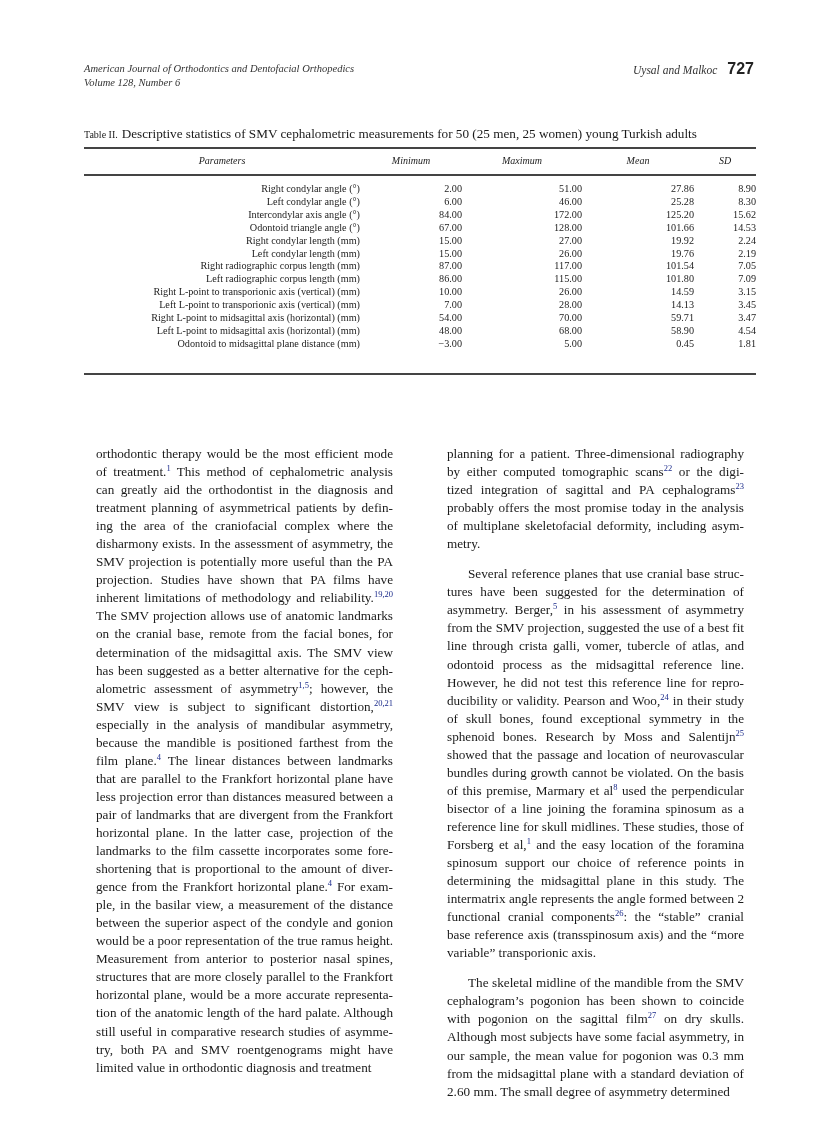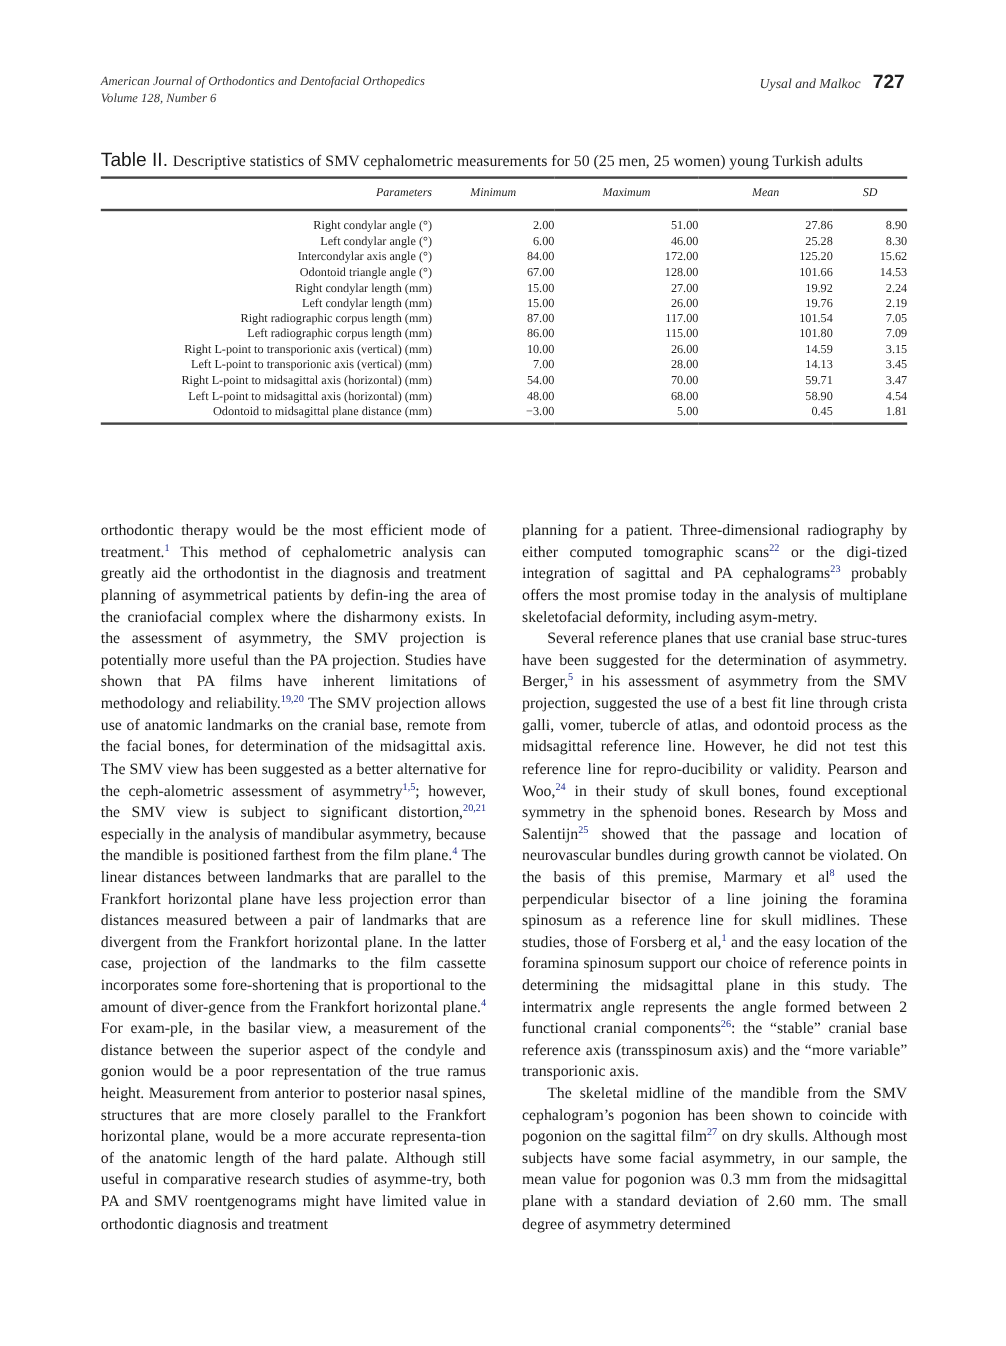--- a/index.html
+++ b/index.html
@@ -46,22 +46,22 @@
     position: absolute;
     top: 126px;
     left: 84px;
     width: 672px;
     font-size: 13.2px;
     line-height: 16px;
     white-space: nowrap;
     color: #1a1a1a;
   }
   .table-caption .label {
-    font-family: Liberation Sans, sans-serif;
-    font-size: 16px;
+    font-family: Liberation Serif, serif;
+    font-size: 10px;
     margin-right: 4px;
   }
   table.stats {
     position: absolute;
     top: 147px;
     left: 84px;
     width: 672px;
     border-collapse: collapse;
     font-size: 10.2px;
     color: #222;
@@ -71,35 +71,35 @@
     border-bottom: 2px solid #444;
   }
   table.stats thead th {
     font-weight: normal;
     font-style: italic;
     font-size: 10px;
     padding: 6px 0 8px 0;
     text-align: center;
   }
   table.stats thead th.param {
-    text-align: right;
+    text-align: center;
     font-family: Liberation Serif, serif;
   }
   table.stats tbody td {
     padding: 0;
     height: 12.9px;
     line-height: 12.9px;
     text-align: right;
     white-space: nowrap;
   }
   table.stats tbody tr:first-child td {
     padding-top: 7px;
   }
   table.stats tbody tr:last-child td {
-    padding-bottom: 1px;
+    padding-bottom: 22px;
   }
   table.stats tbody td.param {
     text-align: right;
     margin-left: 28px;
   }
   table.stats tfoot td {
     border-top: 2px solid #444;
     height: 0;
     padding: 0;
   }
@@ -114,21 +114,21 @@
     top: 433px;
     width: 321px;
     font-size: 13.2px;
     line-height: 18.05px;
     text-align: justify;
     color: #1a1a1a;
   }
   .column.left { left: 84px; }
   .column.right { left: 435px; }
   .column p {
-    margin: 0;
+    margin: 12px;
   }
   .column p.indent {
     text-indent: 21px;
   }
   sup.ref {
     color: #1a2a8a;
     font-size: 8.5px;
     line-height: 0;
     vertical-align: 5px;
   }

